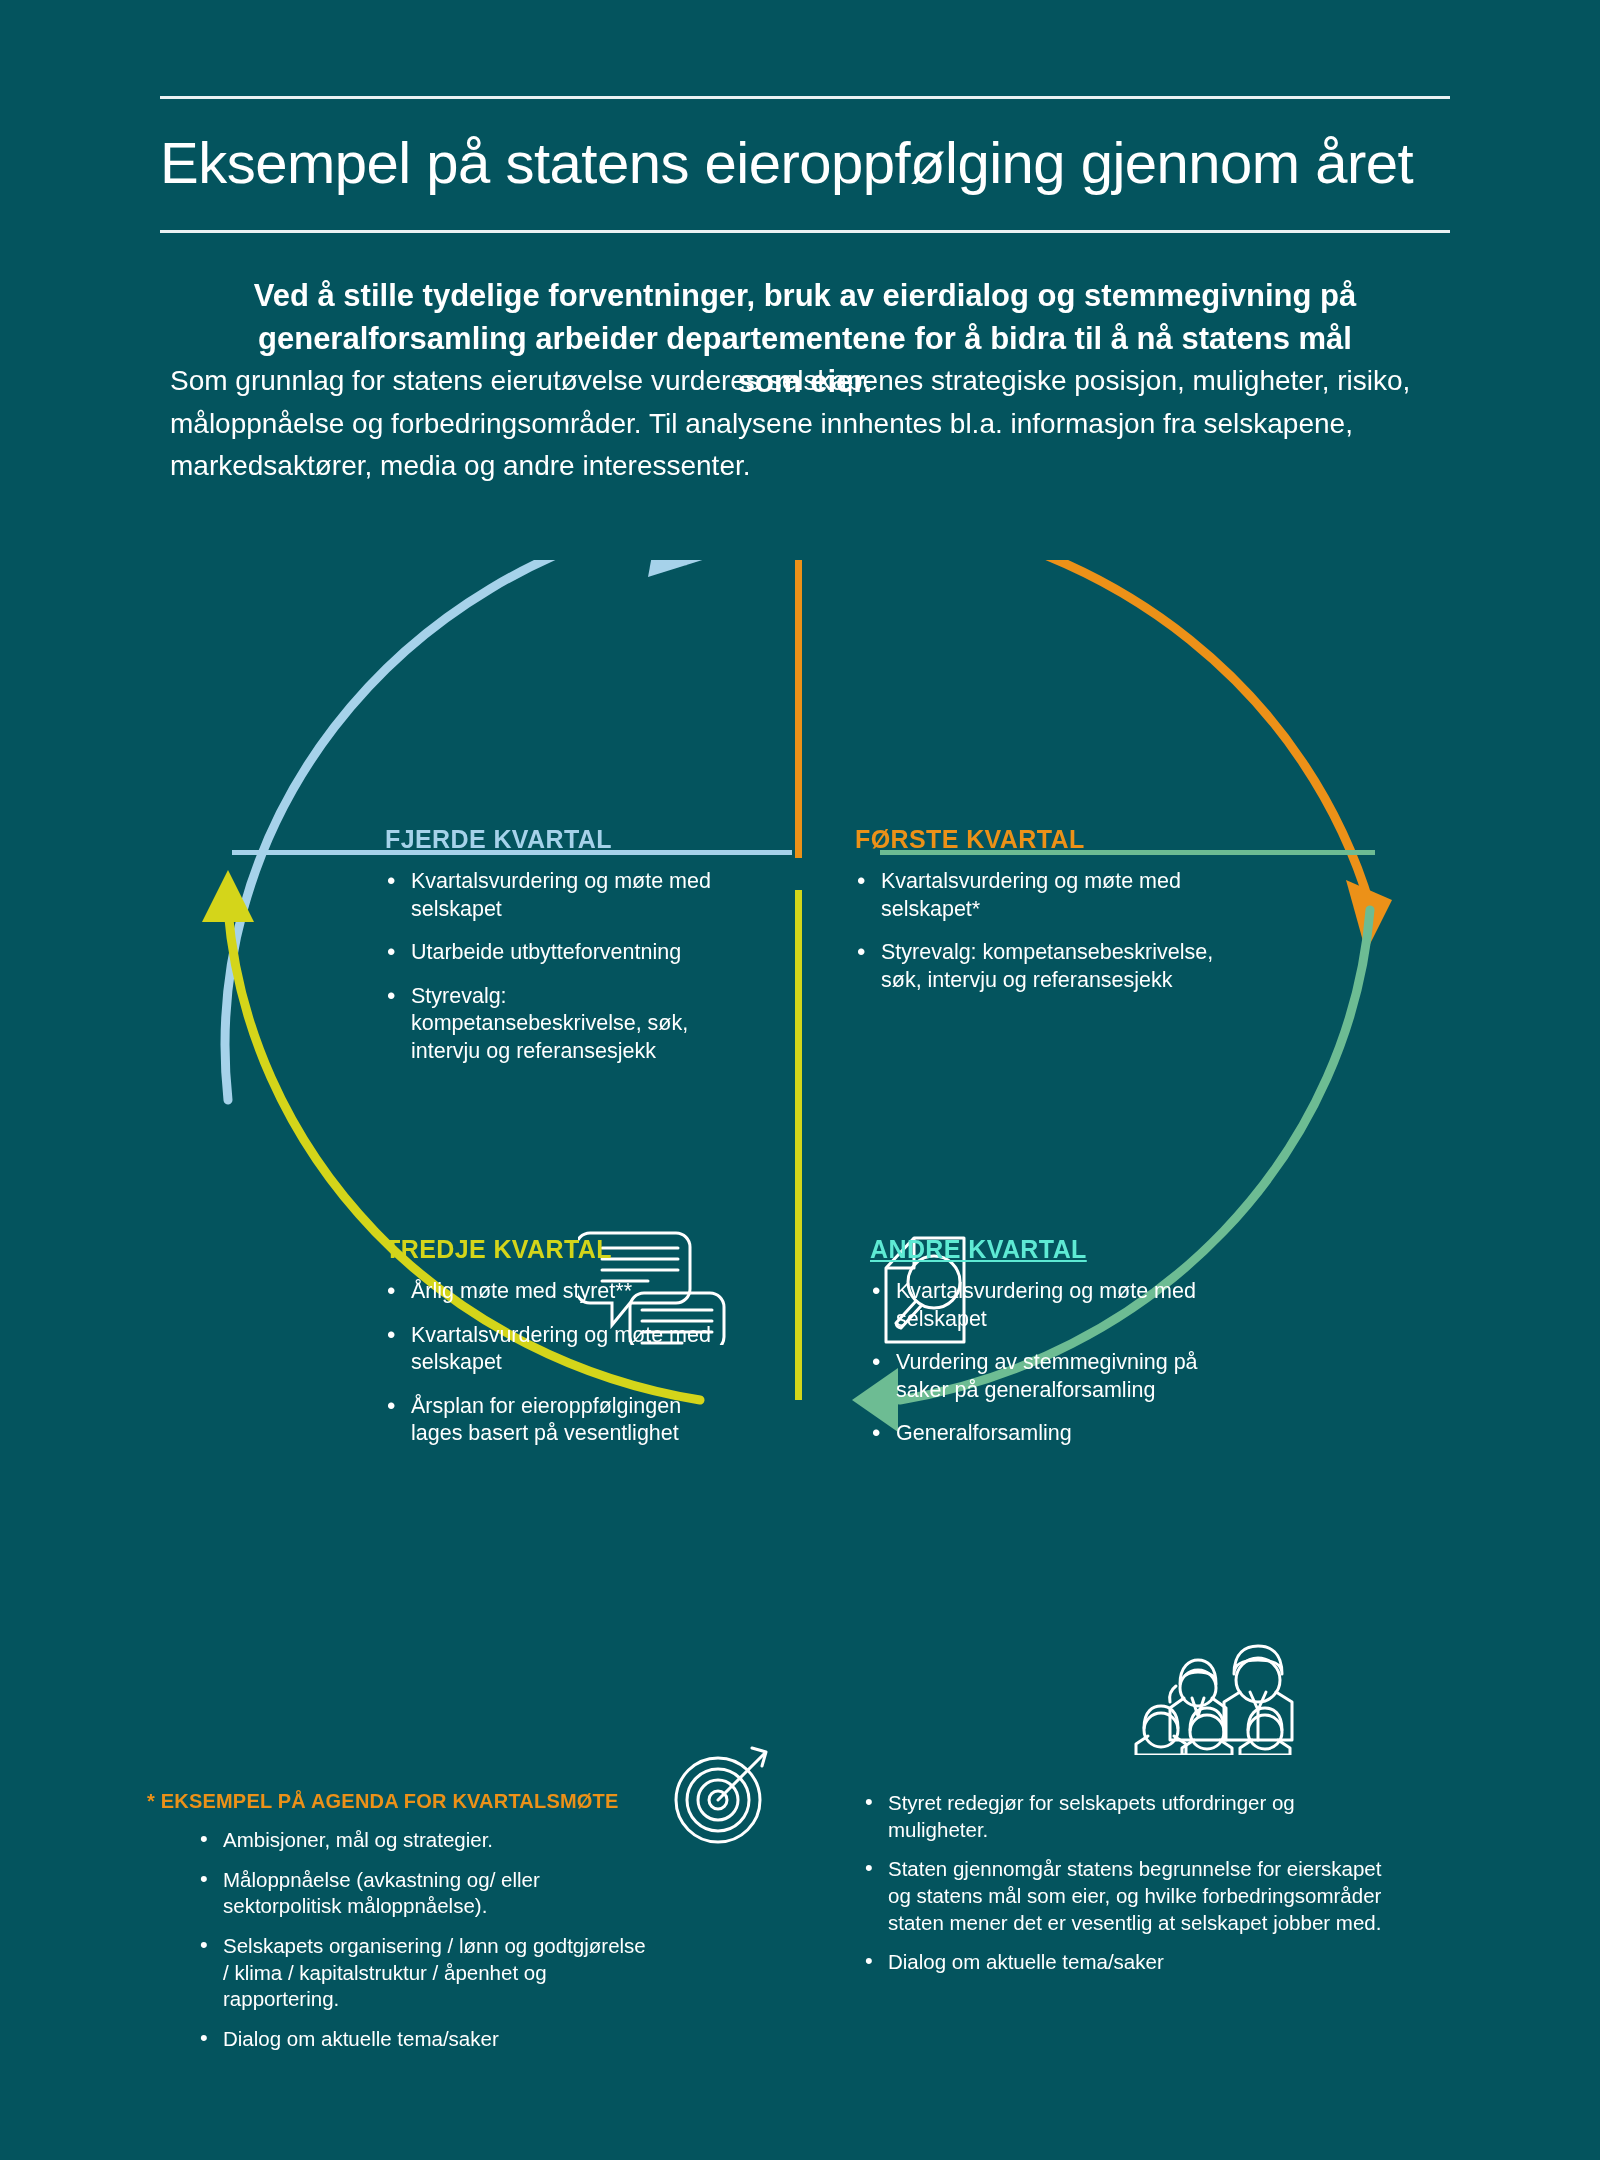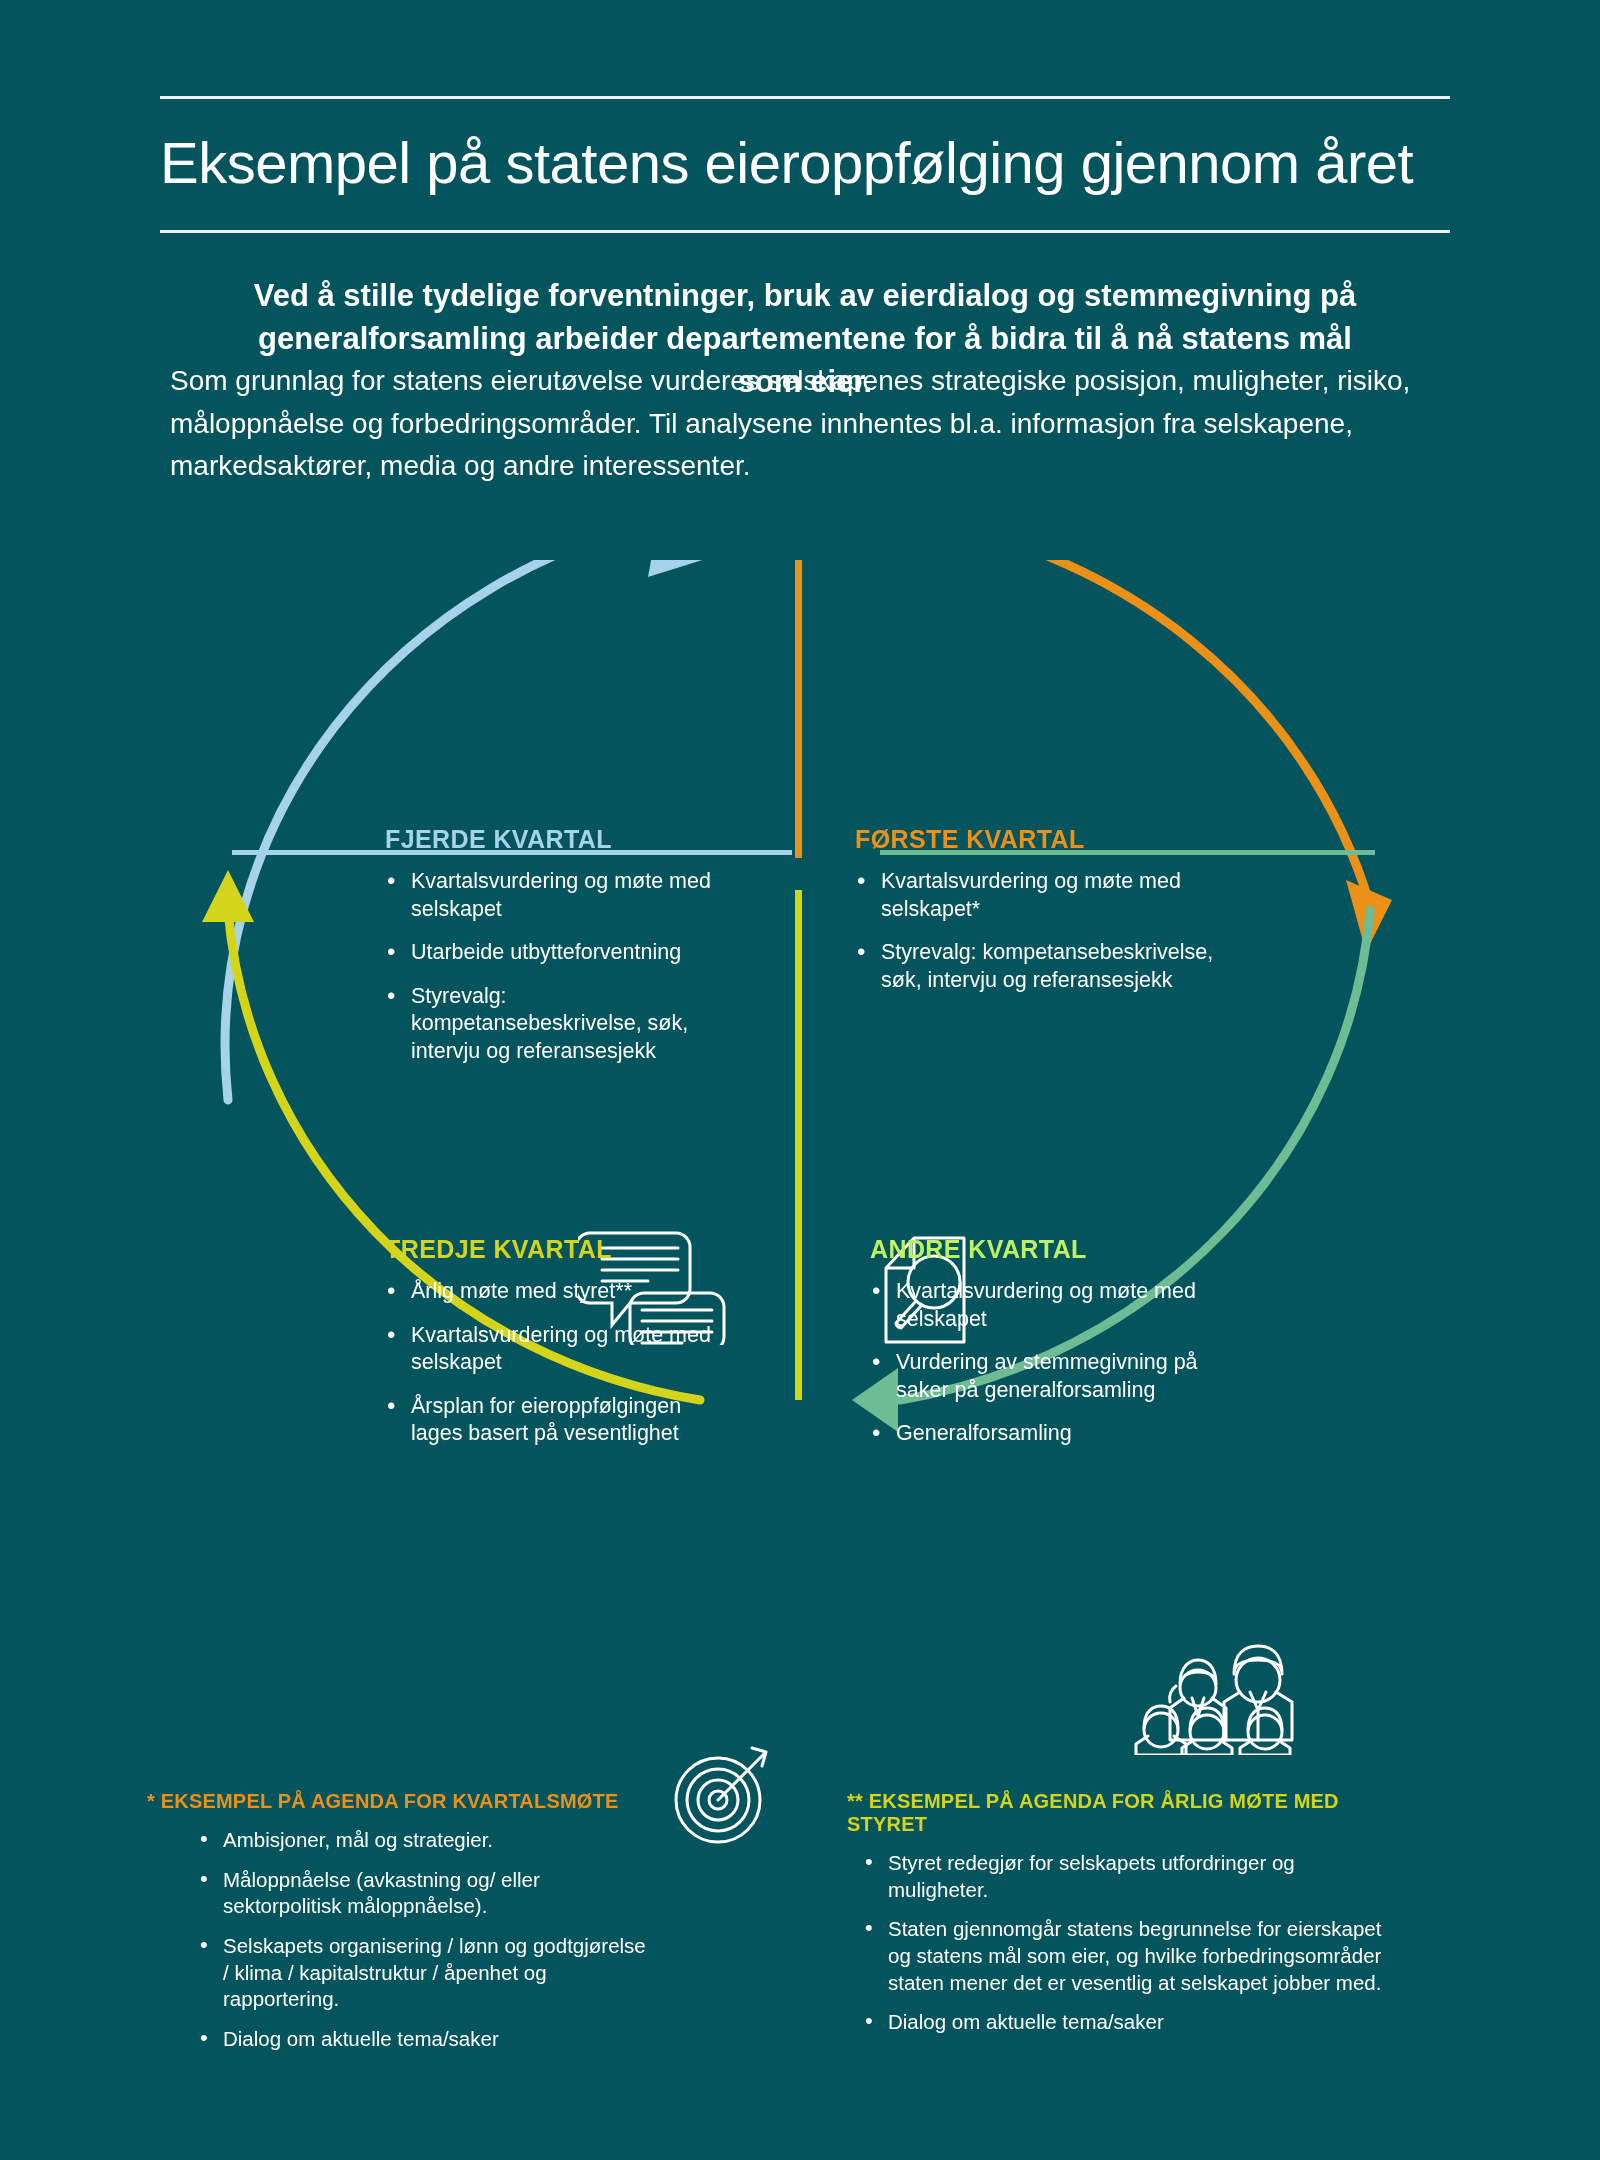--- a/index.html
+++ b/index.html
@@ -48,21 +48,21 @@
   }
 
   #q4 { left:385px; top:265px;  width:355px; }
   #q1 { left:855px; top:265px;  width:370px; }
   #q3 { left:385px; top:675px;  width:350px; }
   #q2 { left:870px; top:675px;  width:370px; }
 
   #q4 .q-head { color:#a6d2ea; }
   #q1 .q-head { color:#ec9118; }
   #q3 .q-head { color:#d4d51a; }
-  #q2 .q-head { color:#bef264; }
+  #q2 .q-head { color:#5eead4;text-decoration:underline; }
 
   .icon { position:absolute; }
   #icon-chat   { left:578px;  top:655px;  }
   #icon-doc    { left:872px;  top:660px;  }
   #icon-target { left:668px;  top:1180px; }
   #icon-people { left:1128px; top:1080px; }
 
   
   .foot { position:absolute; top:1790px; }
   #foot-left  { left:197px; width:460px; }
@@ -248,21 +248,20 @@
     <div class="foot-head">* EKSEMPEL PÅ AGENDA FOR KVARTALSMØTE</div>
     <ul class="foot-list">
       <li>Ambisjoner, mål og strategier.</li>
       <li>Måloppnåelse (avkastning og/ eller sektorpolitisk måloppnåelse).</li>
       <li>Selskapets organisering / lønn og godtgjørelse / klima / kapitalstruktur / åpenhet og rapportering.</li>
       <li>Dialog om aktuelle tema/saker</li>
     </ul>
   </div>
 
   <div class="foot" id="foot-right">
-    <div class="foot-head">** EKSEMPEL PÅ AGENDA FOR ÅRLIG MØTE MED STYRET</div>
     <ul class="foot-list">
       <li>Styret redegjør for selskapets utfordringer og muligheter.</li>
       <li>Staten gjennomgår statens begrunnelse for eierskapet og statens mål som eier, og hvilke forbedringsområder staten mener det er vesentlig at selskapet jobber med.</li>
       <li>Dialog om aktuelle tema/saker</li>
     </ul>
   </div>
 
 </div>
 
 </body></html>

